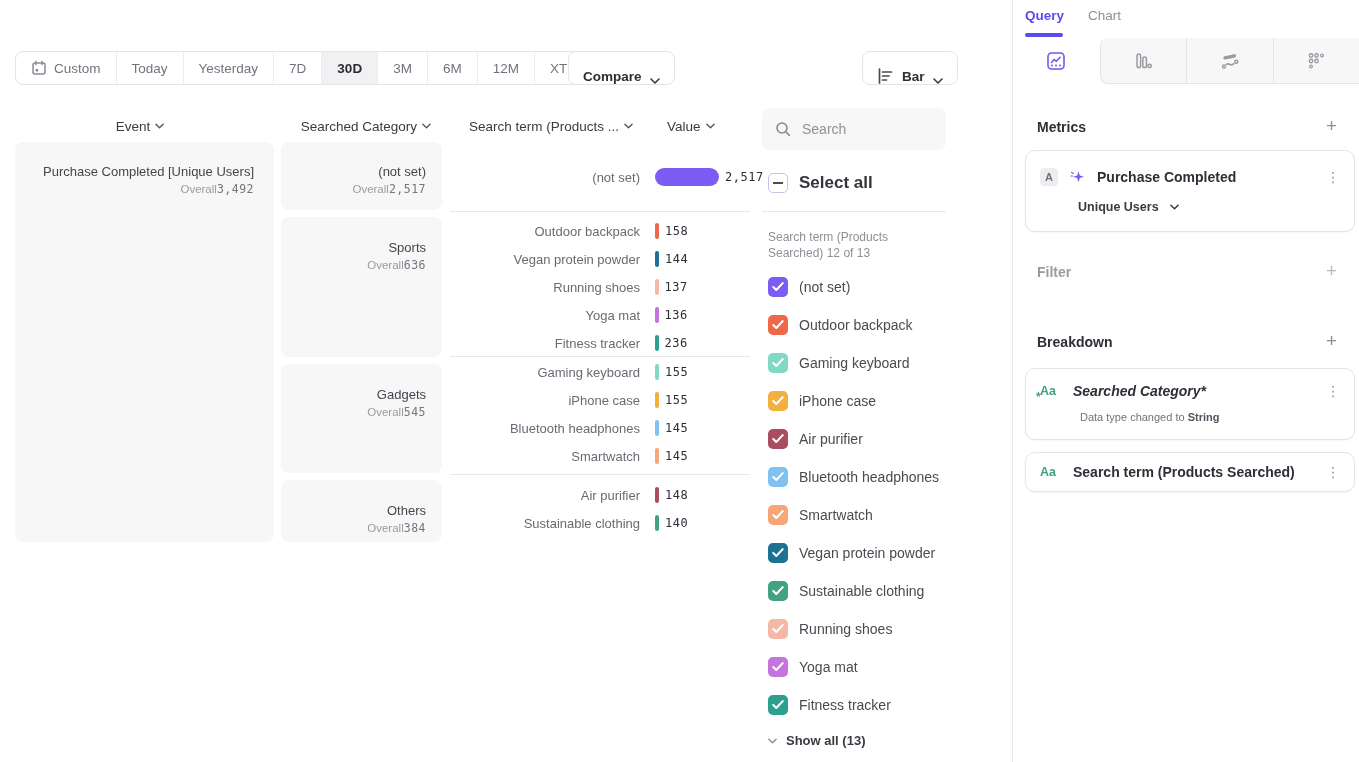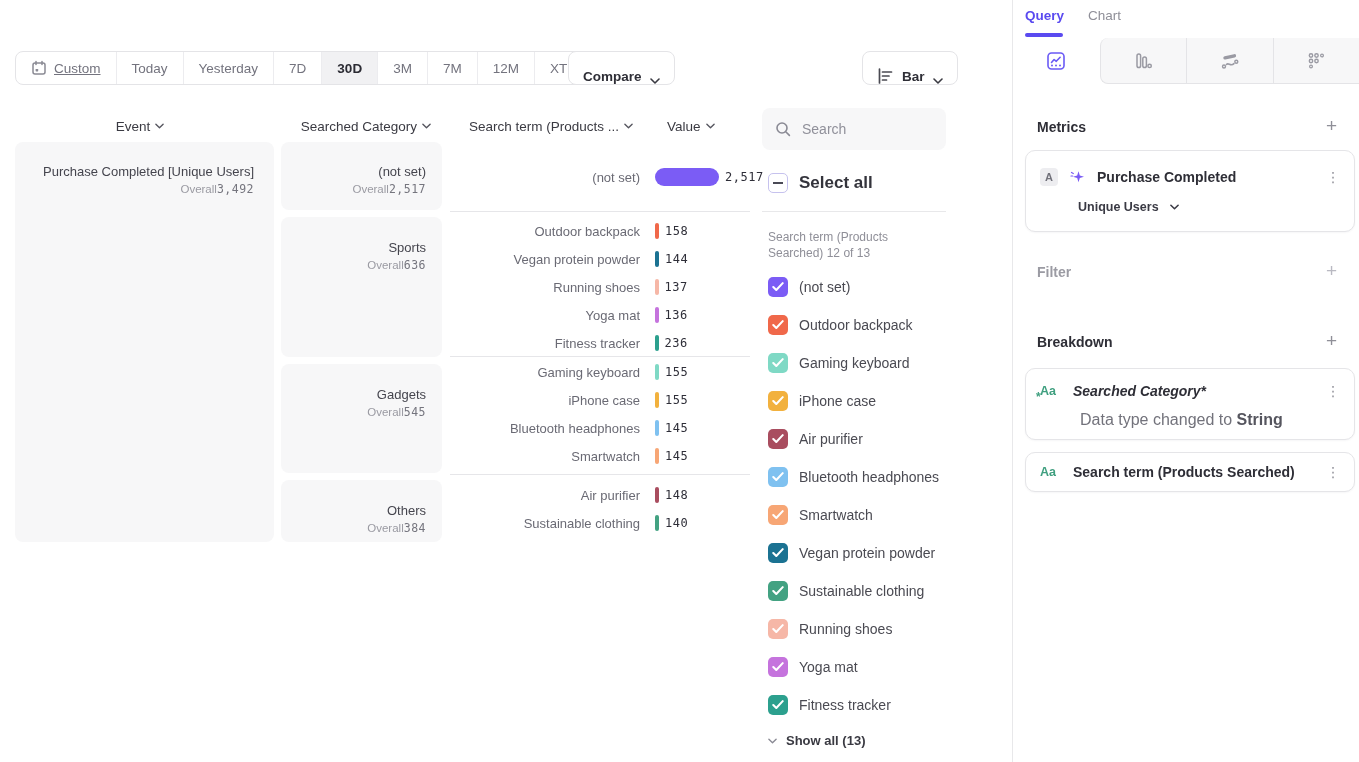--- a/index.html
+++ b/index.html
@@ -7,21 +7,21 @@
        font-family:"Liberation Sans",sans-serif;color:#34343c;}
   .abs{position:absolute;}
   .mono{font-family:"DejaVu Sans Mono",monospace;letter-spacing:.5px;}
 
   
   .date-group{left:15px;top:51px;height:34px;display:flex;border:1px solid #e4e4e7;
               border-radius:8px;background:#fff;box-sizing:border-box;}
   .date-btn{display:flex;align-items:center;gap:7px;padding:0 15px;font-size:13.5px;
             color:#73737e;border-right:1px solid #ececef;cursor:pointer;white-space:nowrap;}
   .date-btn:last-child{border-right:none;border-radius:0 7px 7px 0;}
-  .date-btn:first-child{border-radius:7px 0 0 7px;text-decoration:underline;}
+  .date-btn:first-child{border-radius:7px 0 0 7px;}
   .date-btn.selected{background:#f1f1f3;color:#2c2c34;font-weight:700;}
   .pill-btn{height:34px;display:flex;align-items:flex-end;gap:8px;padding:0 14px;
             border:1px solid #e4e4e7;border-radius:8px;background:#fff;box-sizing:border-box;
             font-size:13.5px;font-weight:700;color:#2e2e36;cursor:pointer;}
   .chev{flex:none;}
 
   
   .col-header{top:117px;height:18px;display:flex;align-items:center;gap:5px;
               font-size:13.5px;font-weight:500;color:#3a3a42;}
   .right-al{justify-content:flex-end;}
@@ -80,21 +80,21 @@
   .qcard{left:1025px;width:330px;background:#fff;border:1px solid #e5e5e8;border-radius:10px;
          box-sizing:border-box;box-shadow:0 1px 2px rgba(30,30,40,.04);}
   .qrow{display:flex;align-items:center;gap:11px;padding:0 14px;}
   .abadge{width:18px;height:18px;border-radius:4px;background:#ededf0;color:#71717a;font-size:11px;
           font-weight:700;display:flex;align-items:center;justify-content:center;flex:none;}
   .qtitle{flex:1;font-size:14px;font-weight:600;color:#2e2e36;white-space:nowrap;overflow:hidden;}
   .qtitle.it{font-style:italic;}
   .kebab{color:#8f8f98;font-size:14px;letter-spacing:0;line-height:13px;cursor:pointer;flex:none;}
   .aa-ic{position:relative;width:22px;flex:none;font-size:12.5px;font-weight:700;color:#3f9f7f;}
   .aa-ic .ast{position:absolute;left:-4px;bottom:-6px;font-size:12px;color:#3f9f7f;}
-  .note{font-size:16px;color:#72727b;}
+  .note{font-size:11px;color:#72727b;}
   .note b{color:#55555e;}
   svg{display:block;}
 </style>
 </head>
 <body>
 
 <div id="app">
 
   <div class="abs date-group" id="date-group">
       <div class="date-btn">
@@ -114,21 +114,21 @@
       <div class="date-btn">
         <span>7D</span>
       </div>
       <div class="date-btn selected">
         <span>30D</span>
       </div>
       <div class="date-btn">
         <span>3M</span>
       </div>
       <div class="date-btn">
-        <span>7M</span>
+        <span>6M</span>
       </div>
       <div class="date-btn">
         <span>12M</span>
       </div>
       <div class="date-btn">
         <span>XTD</span>
         <svg width="10" height="6" viewBox="0 0 10 6">
           <path d="M1 1l4 4 4-4" fill="none" stroke="#8a8a94" stroke-width="1.5" stroke-linecap="round" stroke-linejoin="round"></path>
         </svg>
       </div>

